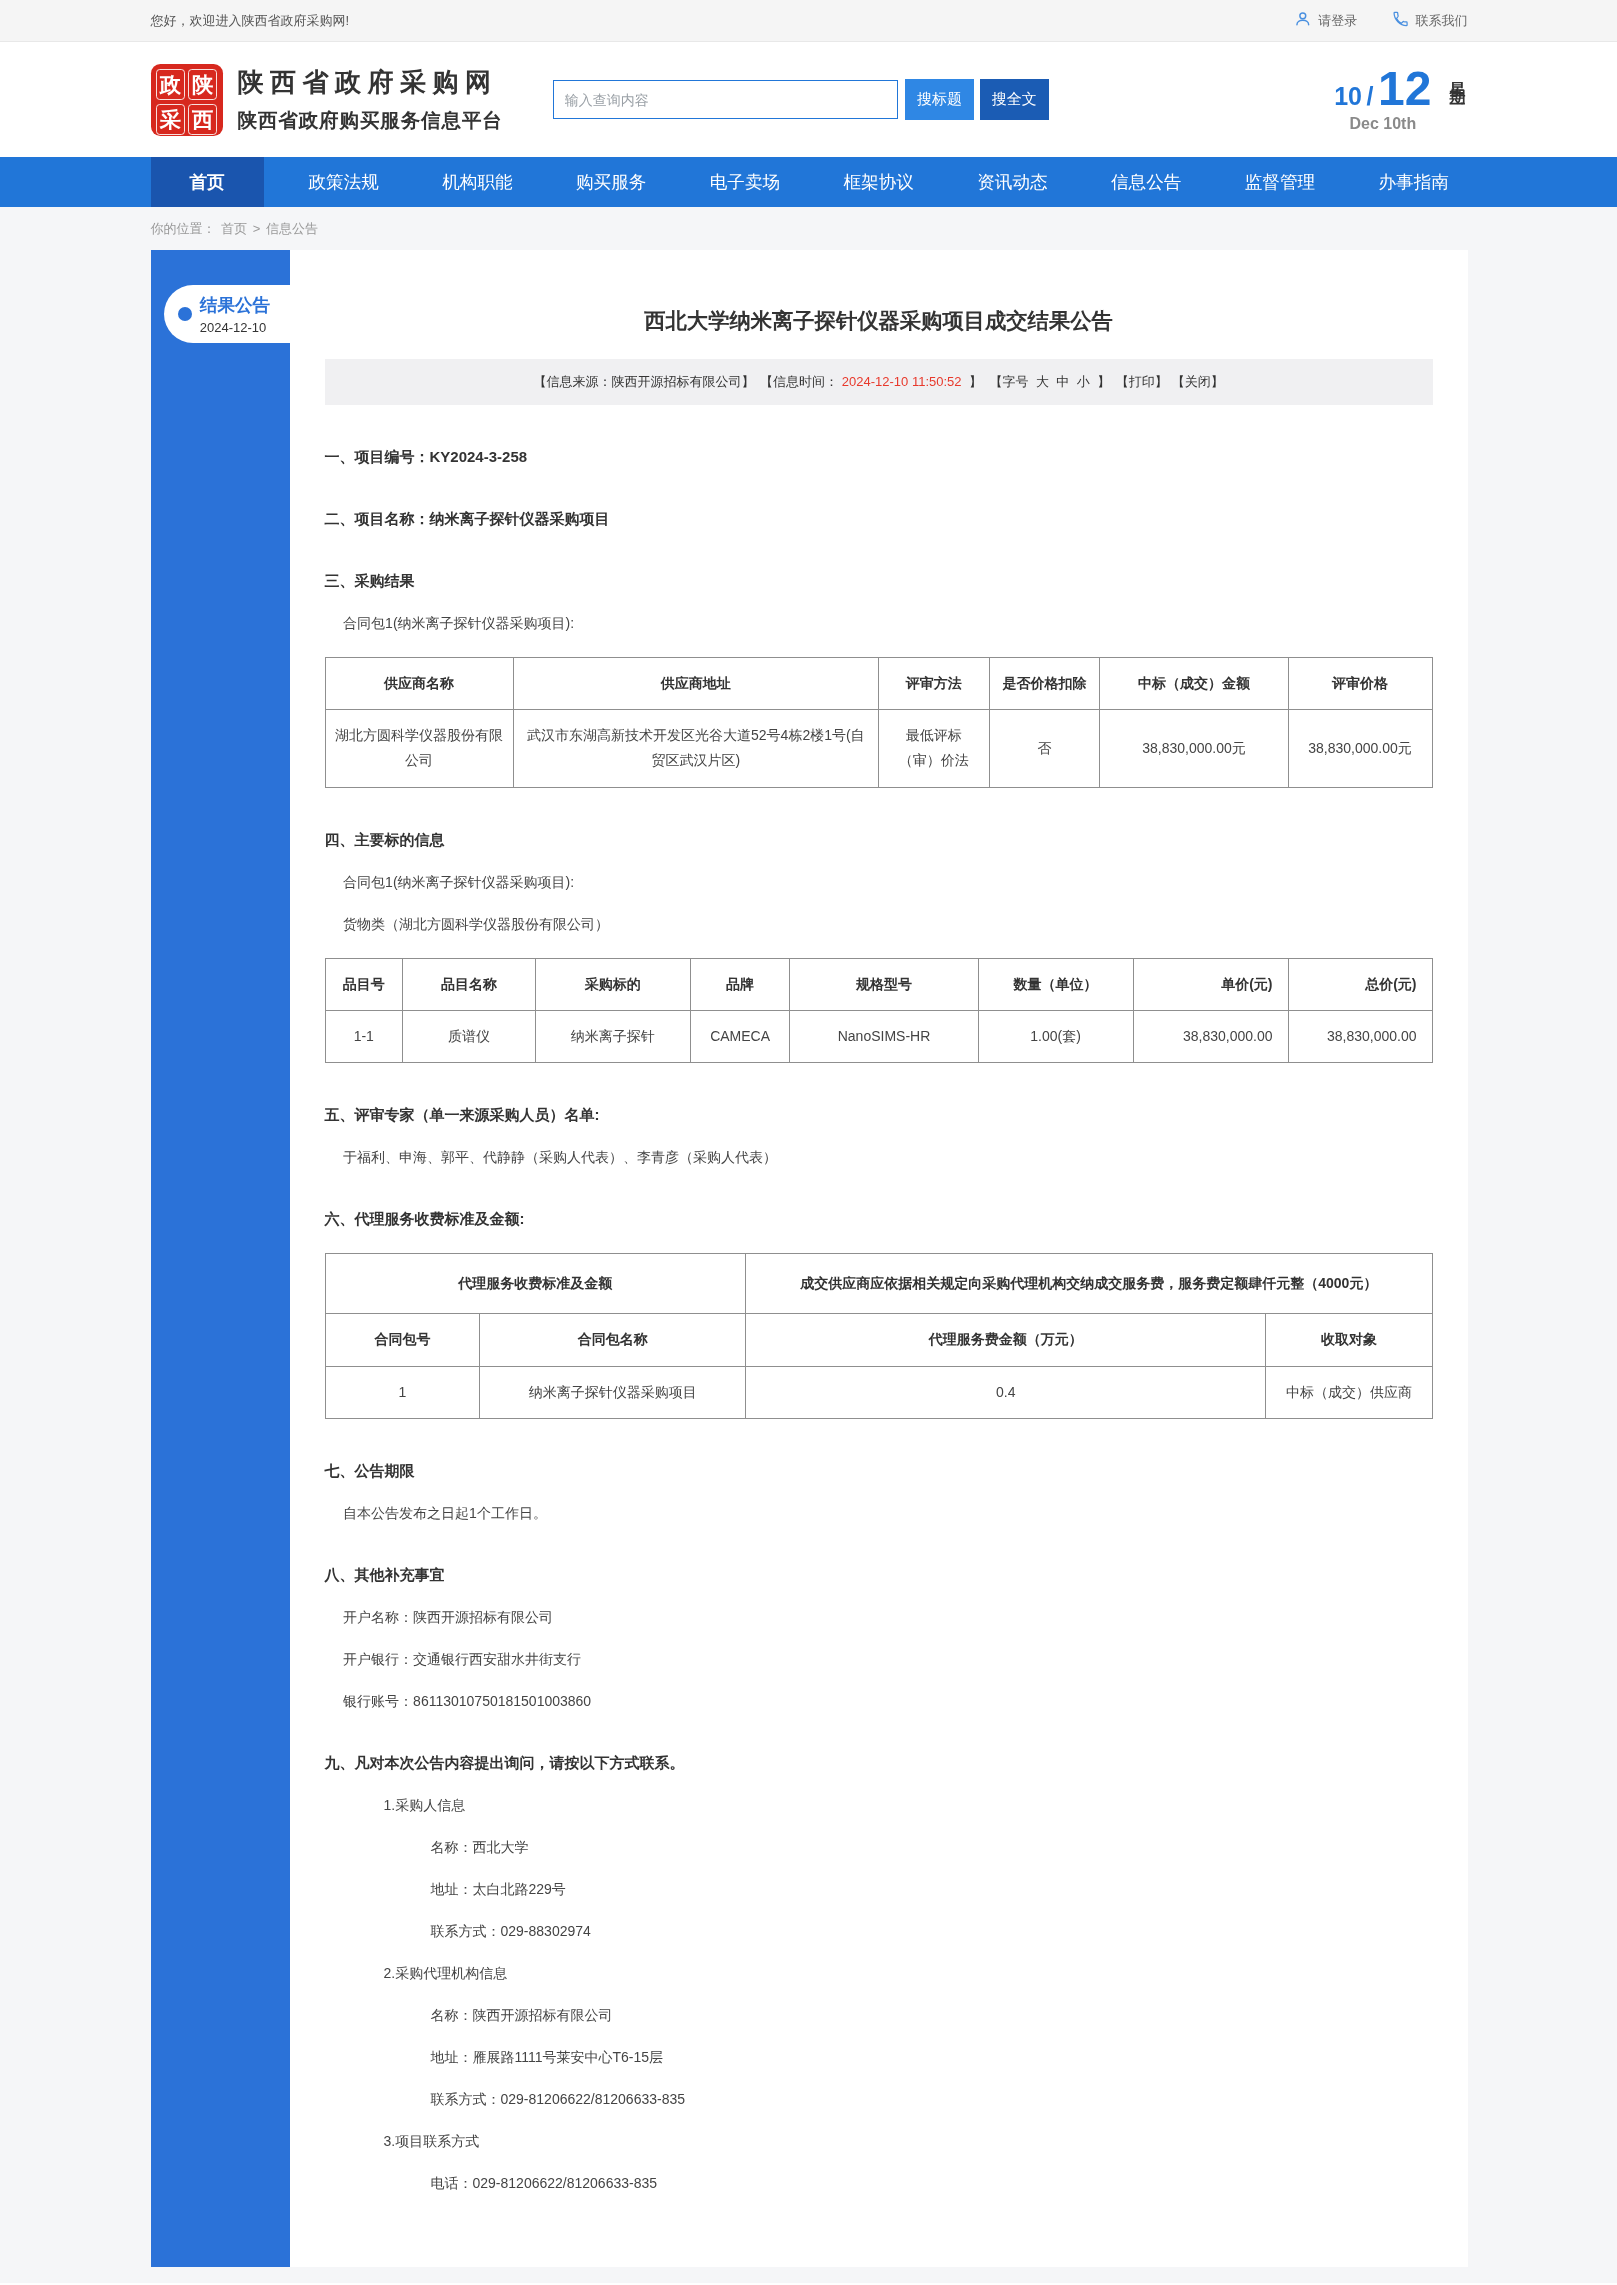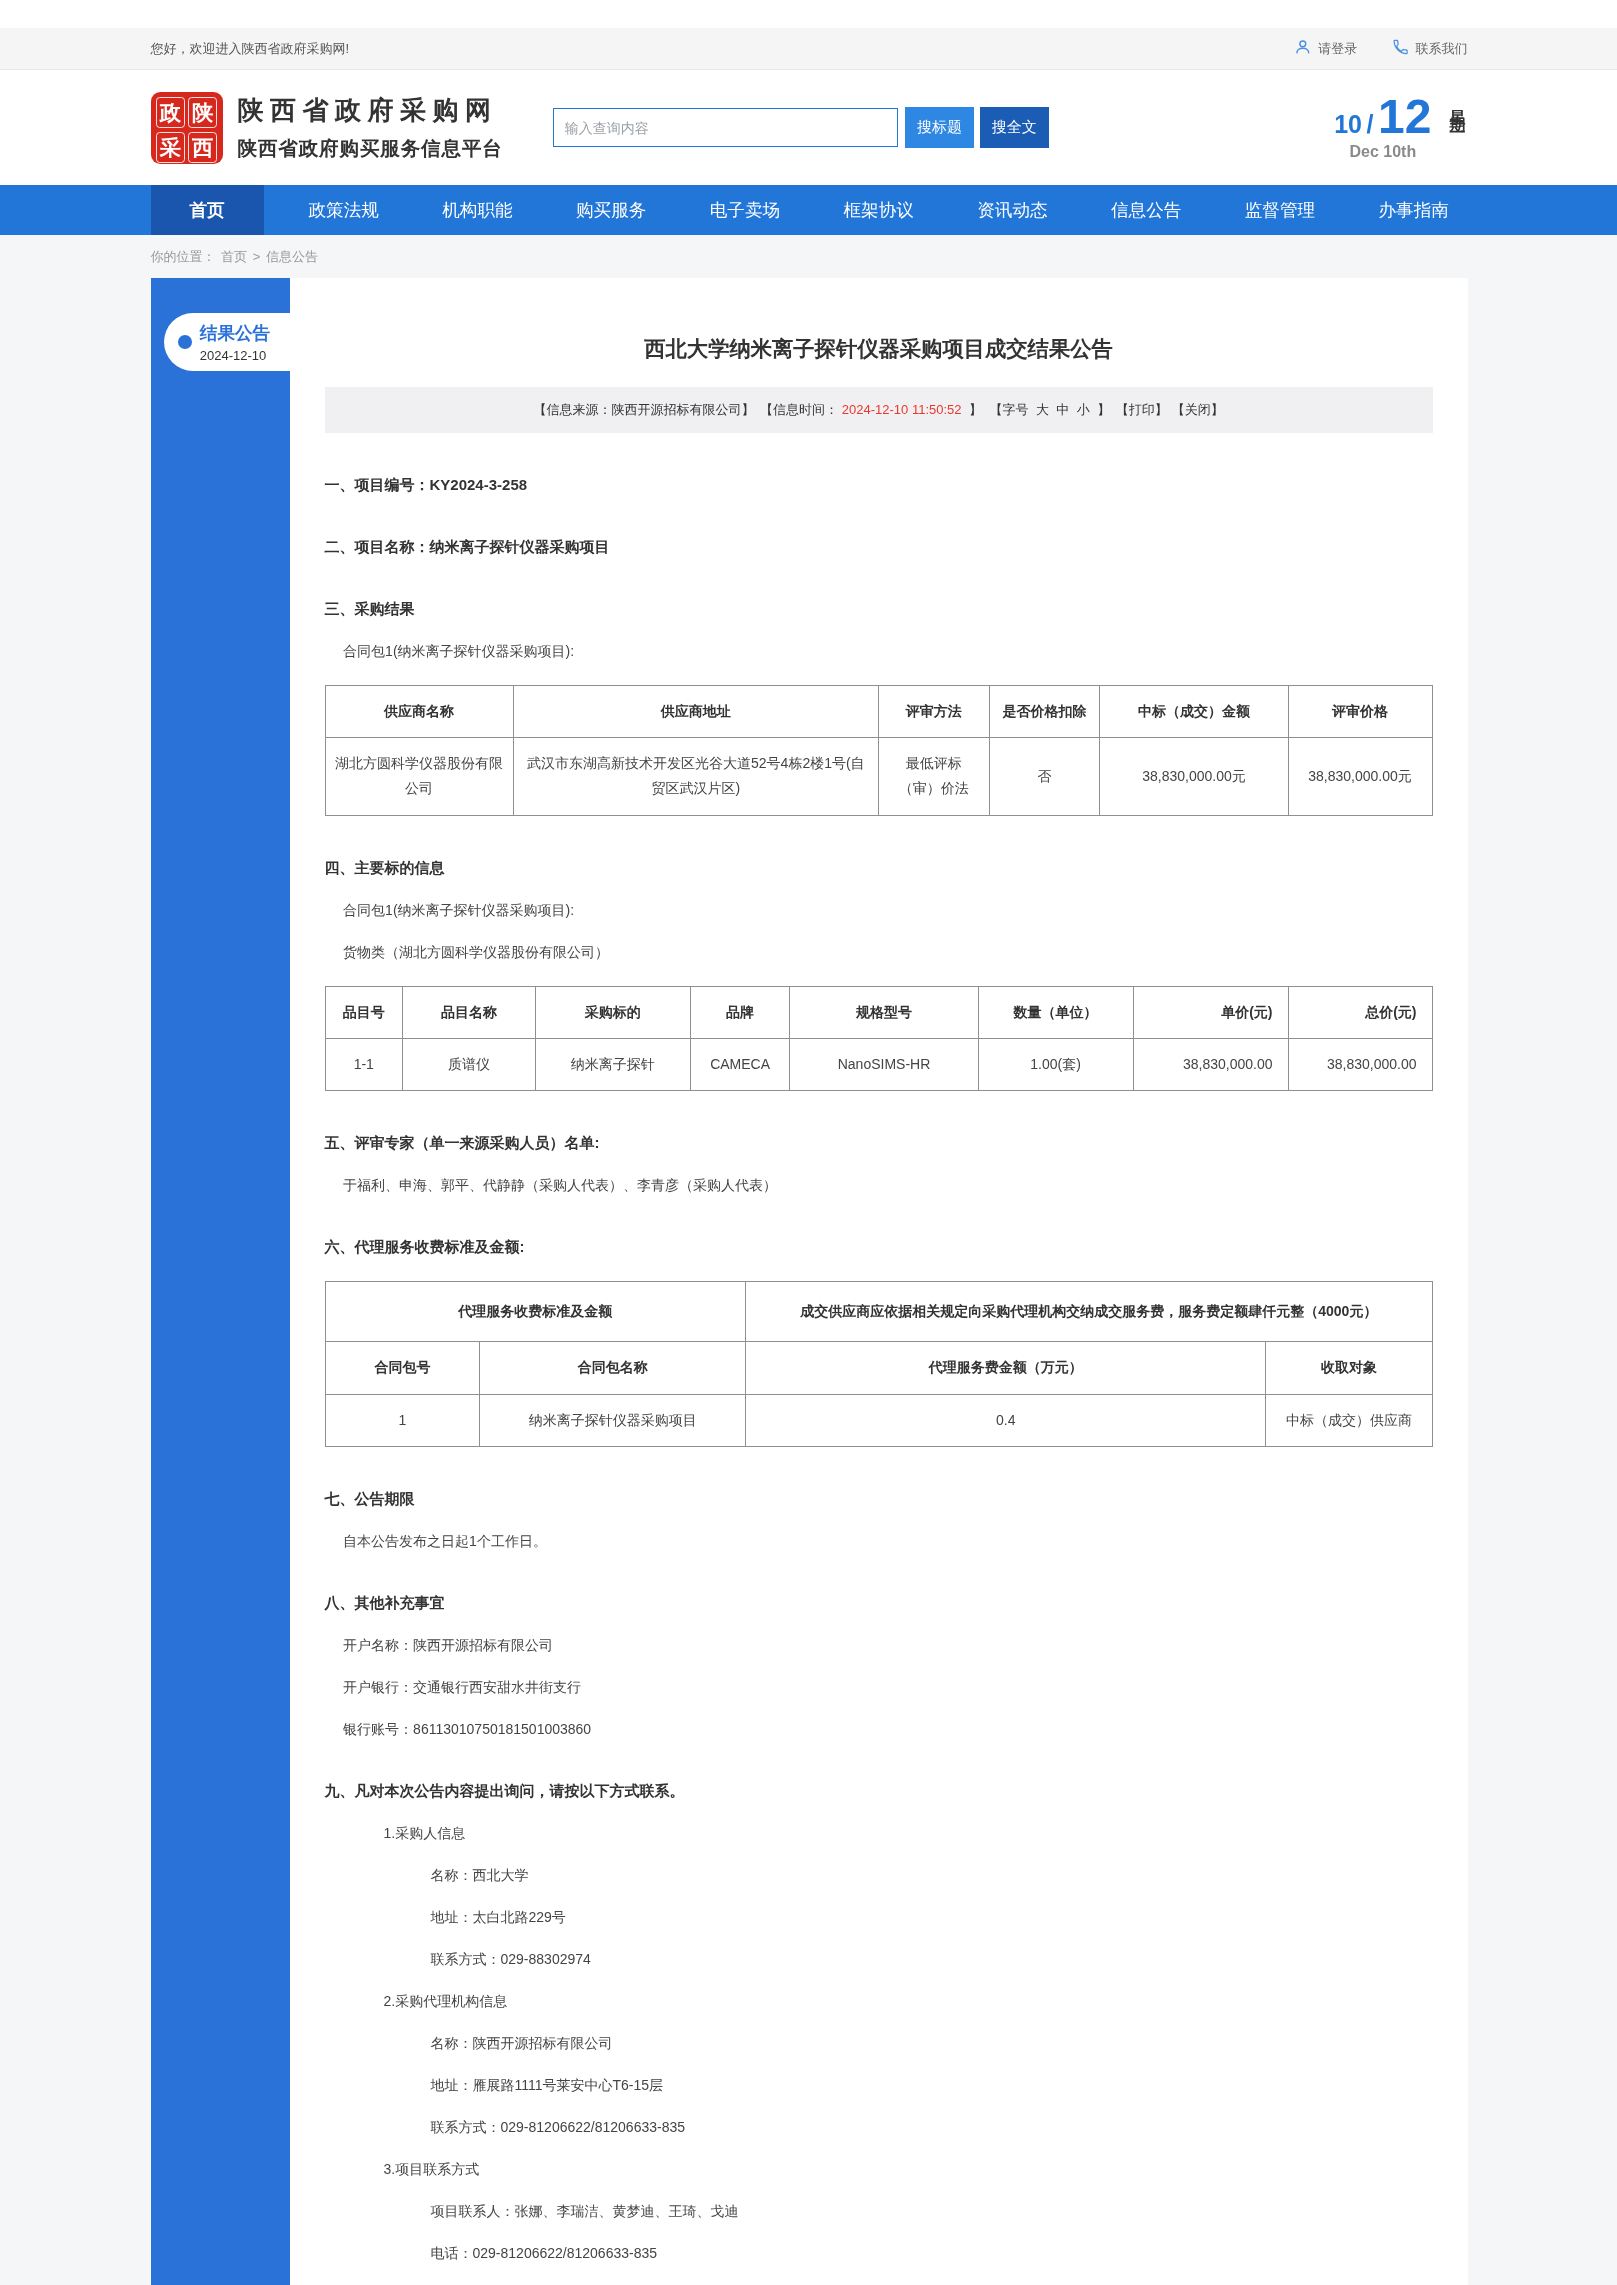--- a/index.html
+++ b/index.html
@@ -2,21 +2,21 @@
 <html style="font-size:15px"><head>
 <meta charset="utf-8">
 <style>
   html,body{margin:0;padding:0;background:#fff;}
   body{width:1618px;font-family:"Liberation Sans","DejaVu Sans",sans-serif;color:#333;}
   a{cursor:pointer;}
   .container{width:1317px;margin:0 auto;}
 
   
   .topbar{background:#f5f5f5;border-bottom:0.9px solid #e8e8e8;}
-  .topbar-inner{height:41px;display:flex;align-items:center;justify-content:space-between;font-size:13px;color:#555;margin-top:28px;}
+  .topbar-inner{height:41px;display:flex;align-items:center;justify-content:space-between;font-size:13px;color:#555;}
   .topbar-right{display:flex;align-items:center;justify-content:space-between;}
   .top-link{display:inline-flex;align-items:center;gap:6.5px;color:#666;text-decoration:none;margin-left:35px;}
 
   
   .header-inner{height:115px;display:flex;align-items:center;}
   .brand{display:flex;align-items:center;gap:15px;text-decoration:none;color:#333;}
   .seal{width:72px;height:72px;background:#d7281e;border-radius:9.3px;display:grid;grid-template-columns:1fr 1fr;gap:3.7px;padding:5.6px;box-sizing:border-box;flex-shrink:0;}
   .seal span{display:flex;align-items:center;justify-content:center;color:#fff;font-weight:bold;font-size:21.3px;border:1.9px solid rgba(255,255,255,.85);border-radius:3.7px;}
   .site-title{font-size:26px;font-weight:bold;letter-spacing:6.5px;color:#333;white-space:nowrap;}
   .site-sub{font-size:19.5px;font-weight:bold;margin-top:7.4px;letter-spacing:0.9px;white-space:nowrap;}
@@ -309,19 +309,18 @@
       <p class="sec">九、凡对本次公告内容提出询问，请按以下方式联系。</p>
       <p class="g-title">1.采购人信息</p>
       <p class="g-line">名称：西北大学</p>
       <p class="g-line">地址：太白北路229号</p>
       <p class="g-line">联系方式：029-88302974</p>
       <p class="g-title">2.采购代理机构信息</p>
       <p class="g-line">名称：陕西开源招标有限公司</p>
       <p class="g-line">地址：雁展路1111号莱安中心T6-15层</p>
       <p class="g-line">联系方式：029-81206622/81206633-835</p>
       <p class="g-title">3.项目联系方式</p>
-      <p class="g-line">项目联系人：张娜、李瑞洁、黄梦迪、王琦、戈迪</p>
       <p class="g-line">电话：029-81206622/81206633-835</p>
 
     </section>
   </div>
 </div>
 
 
 </body></html>

